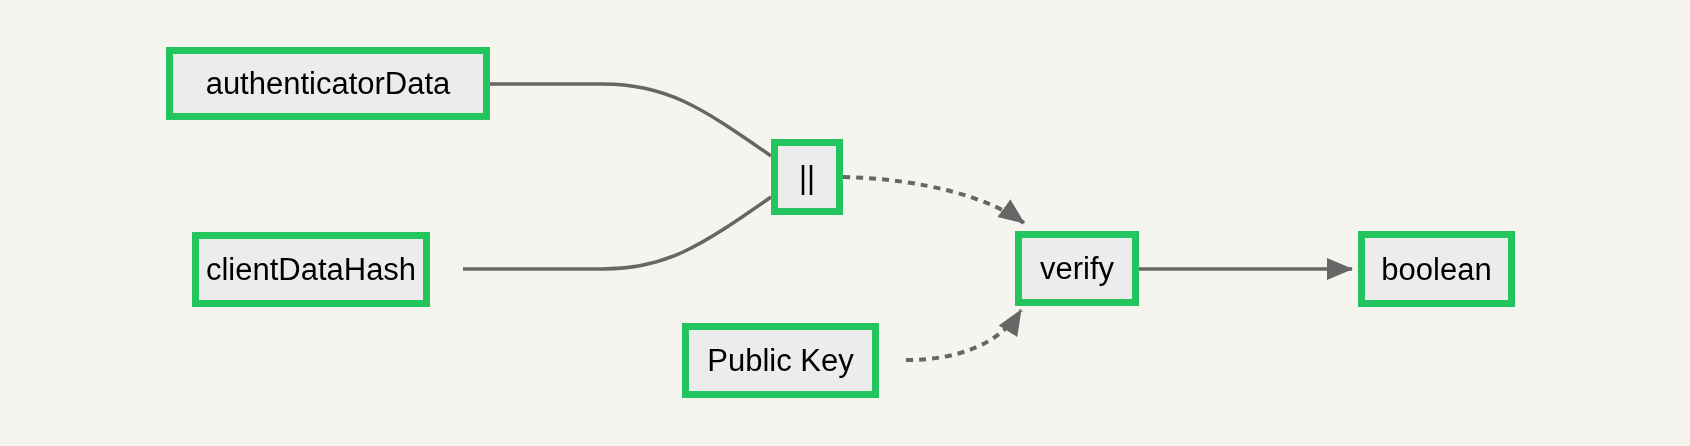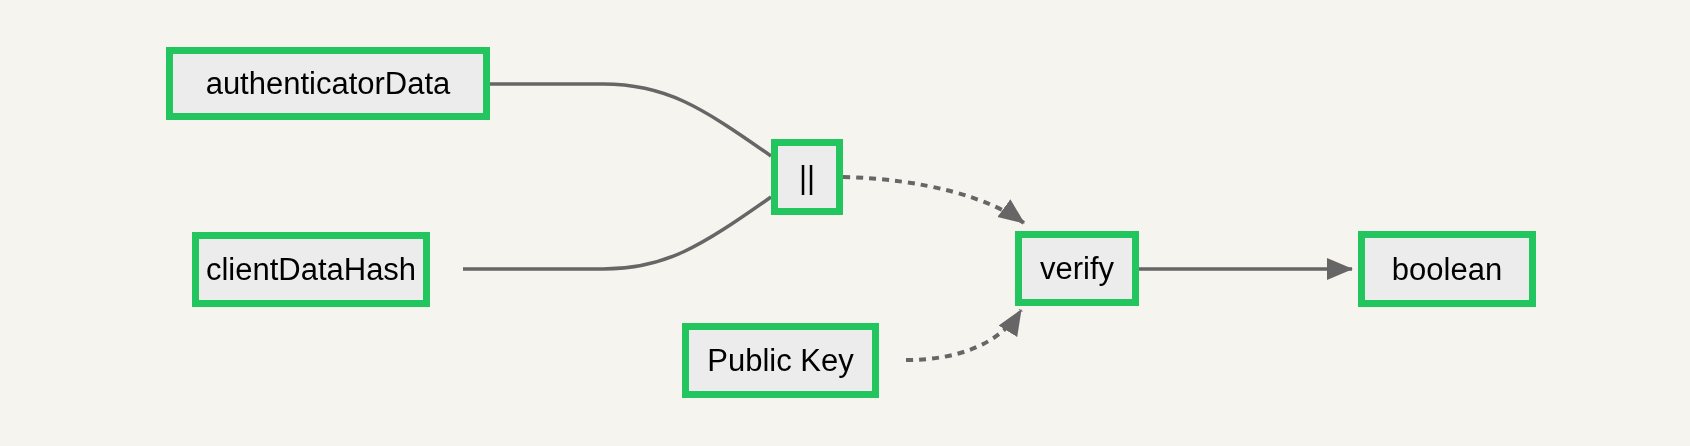--- a/index.html
+++ b/index.html
@@ -85,17 +85,17 @@
   </div>
 
   <div class="node" style="left:682px; top:323px; width:197px; height:75px">
     <span>Public Key</span>
   </div>
 
   <div class="node" style="left:1015px; top:231px; width:124px; height:75px">
     <span>verify</span>
   </div>
 
-  <div class="node" style="left:1358px; top:231px; width:178px; height:76px">
+  <div class="node" style="left:1358px; top:231px; width:157px; height:76px">
     <span>boolean</span>
   </div>
 
 </div>
 
 </body></html>

